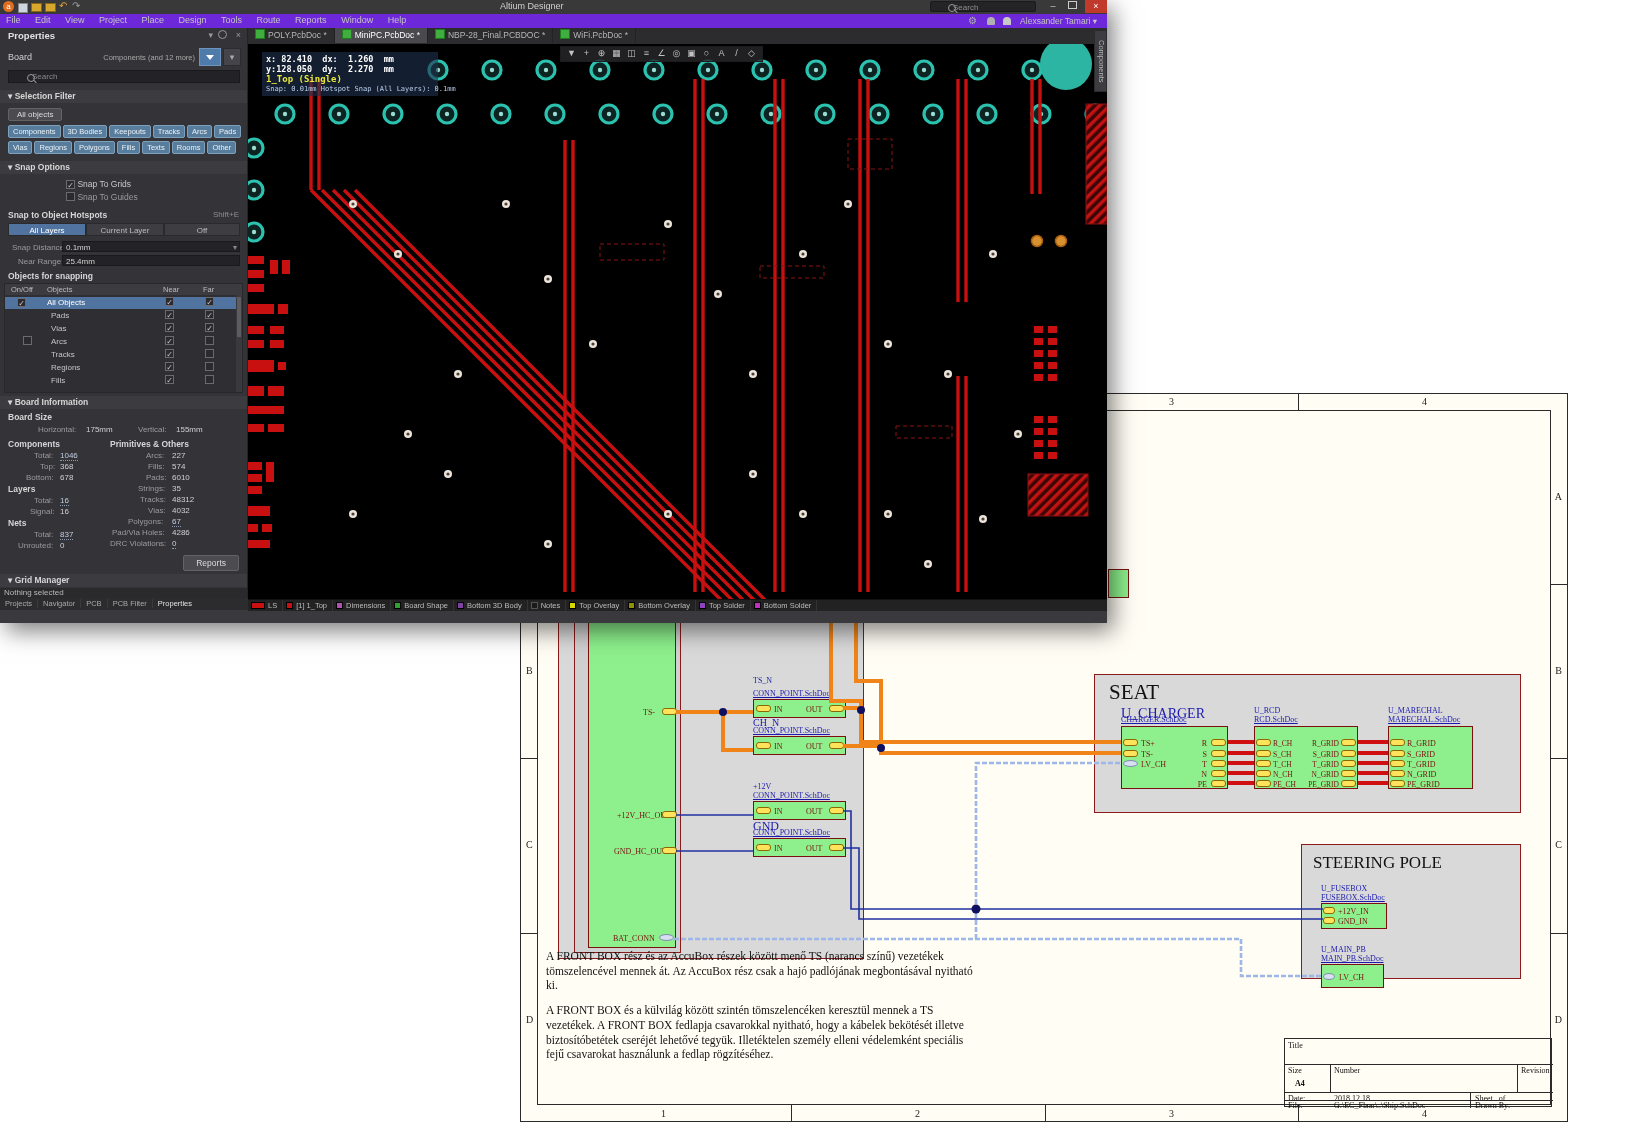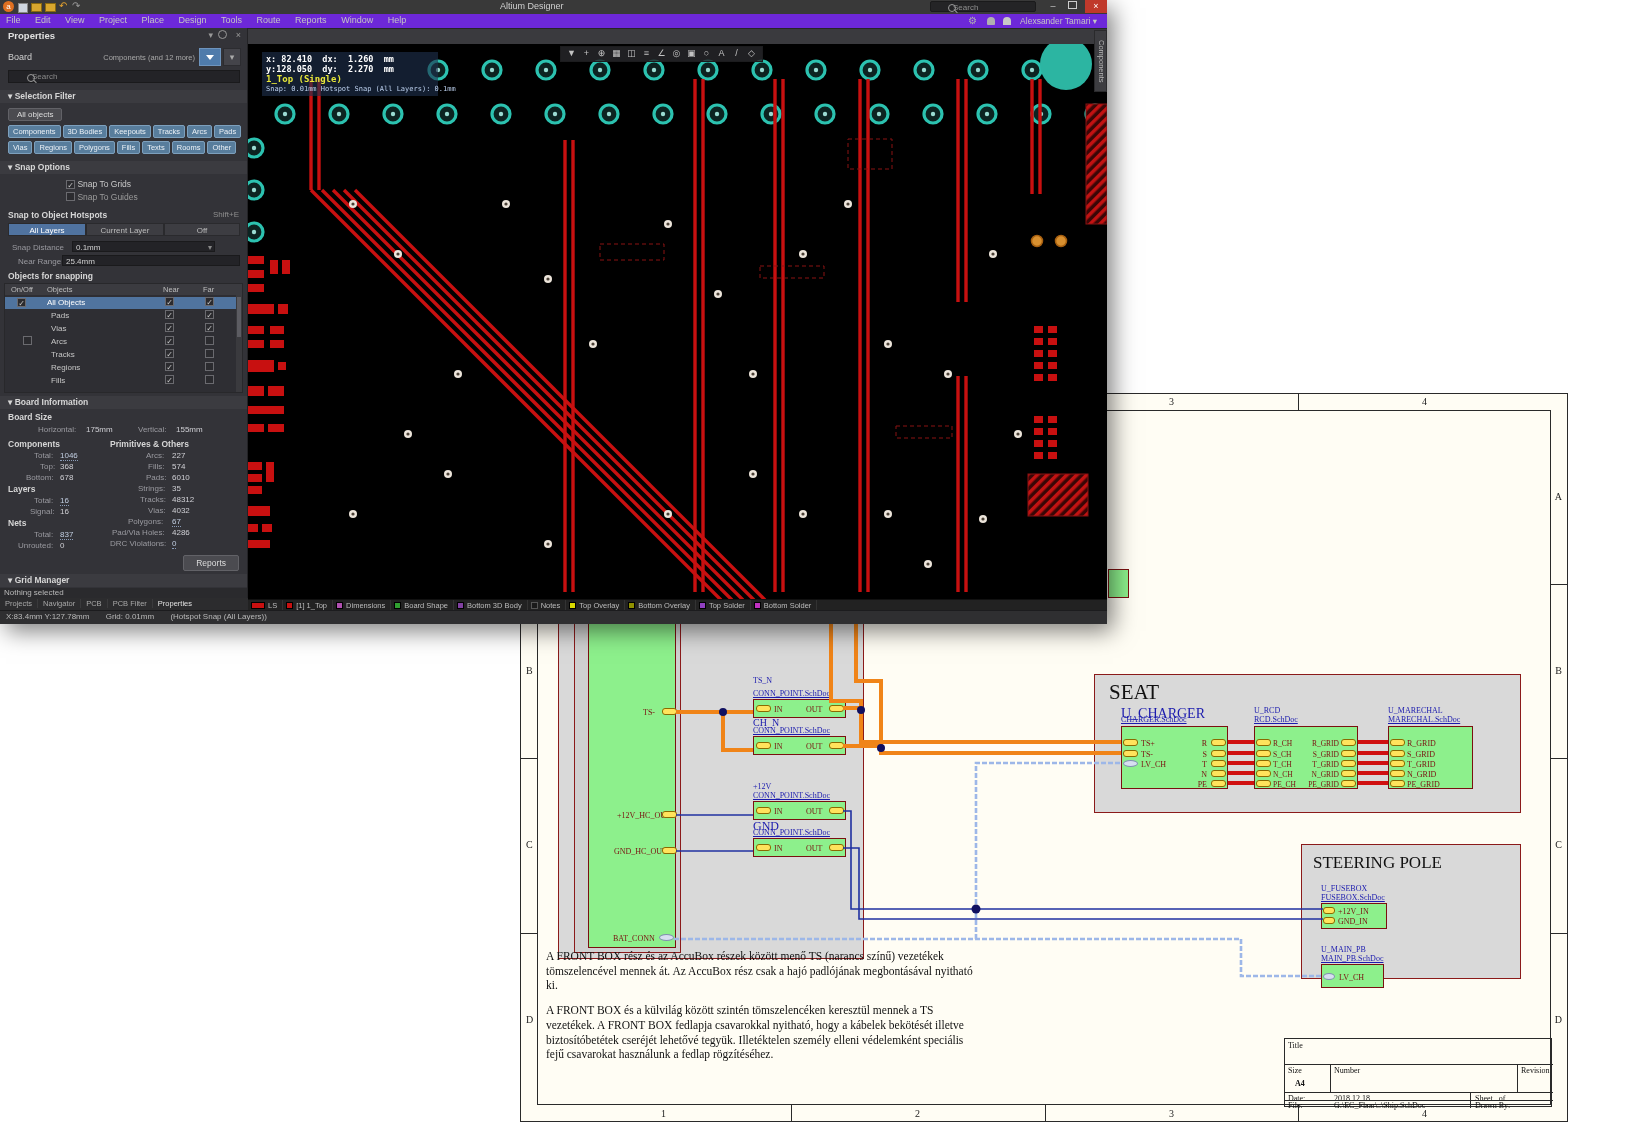--- a/index.html
+++ b/index.html
@@ -348,21 +348,21 @@
       <div class="sect" style="top:133px">▾ <span>Snap Options</span></div>
       <div class="abs" style="left:66px;top:151px;font-size:8.5px"><span class="cb">✓</span> <span>Snap To Grids</span></div>
       <div class="abs" style="left:66px;top:164px;font-size:8.5px;color:#9a9a9a"><span class="cb"></span> <span>Snap To Guides</span></div>
 
       <div class="abs" style="left:8px;top:182px;font-weight:bold;font-size:8.5px;color:#d6d6d6">Snap to Object Hotspots</div>
       <div class="abs" style="right:8px;top:182px;font-size:8px;color:#8f8f8f">Shift+E</div>
       <div class="seg active" style="left:8px;top:195px;width:78px">All Layers</div>
       <div class="seg" style="left:86px;top:195px;width:78px">Current Layer</div>
       <div class="seg" style="left:164px;top:195px;width:76px">Off</div>
       <div class="glabel" style="left:12px;top:215px">Snap Distance</div>
-      <div class="inp" style="left:72px;top:213px;width:143px"><span>0.1mm</span><span class="abs" style="right:2px;top:0;color:#888">▾</span></div>
+      <div class="inp" style="left:62px;top:213px;width:178px"><span>0.1mm</span><span class="abs" style="right:2px;top:0;color:#888">▾</span></div>
       <div class="glabel" style="left:18px;top:229px">Near Range</div>
       <div class="inp" style="left:62px;top:227px;width:178px"><span>25.4mm</span></div>
 
       <div class="abs" style="left:8px;top:243px;font-weight:bold;font-size:8.5px;color:#d6d6d6">Objects for snapping</div>
       <div class="abs" style="left:4px;top:255px;right:4px;height:108px;border:1px solid #28282b;background:#2e2e33">
         <div class="abs" style="left:0;top:0;right:0;height:11px;background:#3b3b40;font-size:7.5px;color:#bdbdbd;line-height:11px">
           <span class="abs" style="left:6px">On/Off</span>
           <span class="abs" style="left:42px">Objects</span>
           <span class="abs" style="left:158px">Near</span>
           <span class="abs" style="left:198px">Far</span>
@@ -457,20 +457,23 @@
         <span class="abs" style="left:180px">Comp</span>
         <span class="abs" style="left:210px">Non Comp</span>
       </div>
       <div class="abs" style="left:0;right:0;bottom:0;height:10px;background:#2a2a2d;color:#b8b8b8;font-size:8px;padding-left:4px">Nothing selected</div>
     </div>
 
     <div class="paneltabs">
       <span style="padding:0 5px;border-right:1px solid #3a3a3c">Projects</span><span style="padding:0 5px;border-right:1px solid #3a3a3c">Navigator</span><span style="padding:0 5px;border-right:1px solid #3a3a3c">PCB</span><span style="padding:0 5px;border-right:1px solid #3a3a3c">PCB Filter</span><span style="padding:0 5px;color:#e0e0e0">Properties</span>
     </div>
 
+    <div class="tabbar">
+      <span class="doc-tab"><span class="pcbicon"></span><span>POLY.PcbDoc *</span></span><span class="doc-tab active"><span class="pcbicon"></span><span>MiniPC.PcbDoc *</span></span><span class="doc-tab"><span class="pcbicon"></span><span>NBP-28_Final.PCBDOC *</span></span><span class="doc-tab"><span class="pcbicon"></span><span>WiFi.PcbDoc *</span></span>
+    </div>
 
     <div class="canvas-wrap">
       <svg width="859" height="555" viewBox="0 0 859 555">
         <defs>
           <pattern id="hatch" width="7" height="7" patternTransform="rotate(45)" patternUnits="userSpaceOnUse">
             <rect width="7" height="7" fill="#3a0606"></rect>
               <rect width="3.5" height="7" fill="#c21212"></rect>
           </pattern>
           <g id="pad">
               <circle r="9" fill="#0c2321" stroke="#2cc2b0" stroke-width="3.2"></circle>
@@ -649,23 +652,17 @@
       
       <div class="cv-toolbar">
         <span>▼</span><span>+</span><span>⊕</span><span>▦</span><span>◫</span><span>≡</span><span>∠</span><span>◎</span><span>▣</span><span>○</span><span>A</span><span>/</span><span>◇</span>
       </div>
     </div>
 
     <div class="layerbar">
       <span class="lyr"><span class="sw" style="background:#c81010;width:14px"></span><span>LS</span></span><span class="lyr"><span class="sw" style="background:#c81010"></span><span>[1] 1_Top</span></span><span class="lyr"><span class="sw" style="background:#b050b0"></span><span>Dimensions</span></span><span class="lyr"><span class="sw" style="background:#30a030"></span><span>Board Shape</span></span><span class="lyr"><span class="sw" style="background:#8040a0"></span><span>Bottom 3D Body</span></span><span class="lyr"><span class="sw" style="background:#1a1a1a;border-color:#555"></span><span>Notes</span></span><span class="lyr"><span class="sw" style="background:#d8d800"></span><span>Top Overlay</span></span><span class="lyr"><span class="sw" style="background:#909000"></span><span>Bottom Overlay</span></span><span class="lyr"><span class="sw" style="background:#9040c0"></span><span>Top Solder</span></span><span class="lyr"><span class="sw" style="background:#c030c0"></span><span>Bottom Solder</span></span>
     </div>
 
-    <div class="statusbar">
-      <span style="padding-left:6px">X:83.4mm Y:127.78mm</span>
-      <span style="padding-left:14px">Grid: 0.01mm</span>
-      <span style="padding-left:14px">(Hotspot Snap (All Layers))</span>
-      
-    </div>
 
     <div class="vtab">Components</div>
   </div>
 
 </div>
 
 </body></html>

